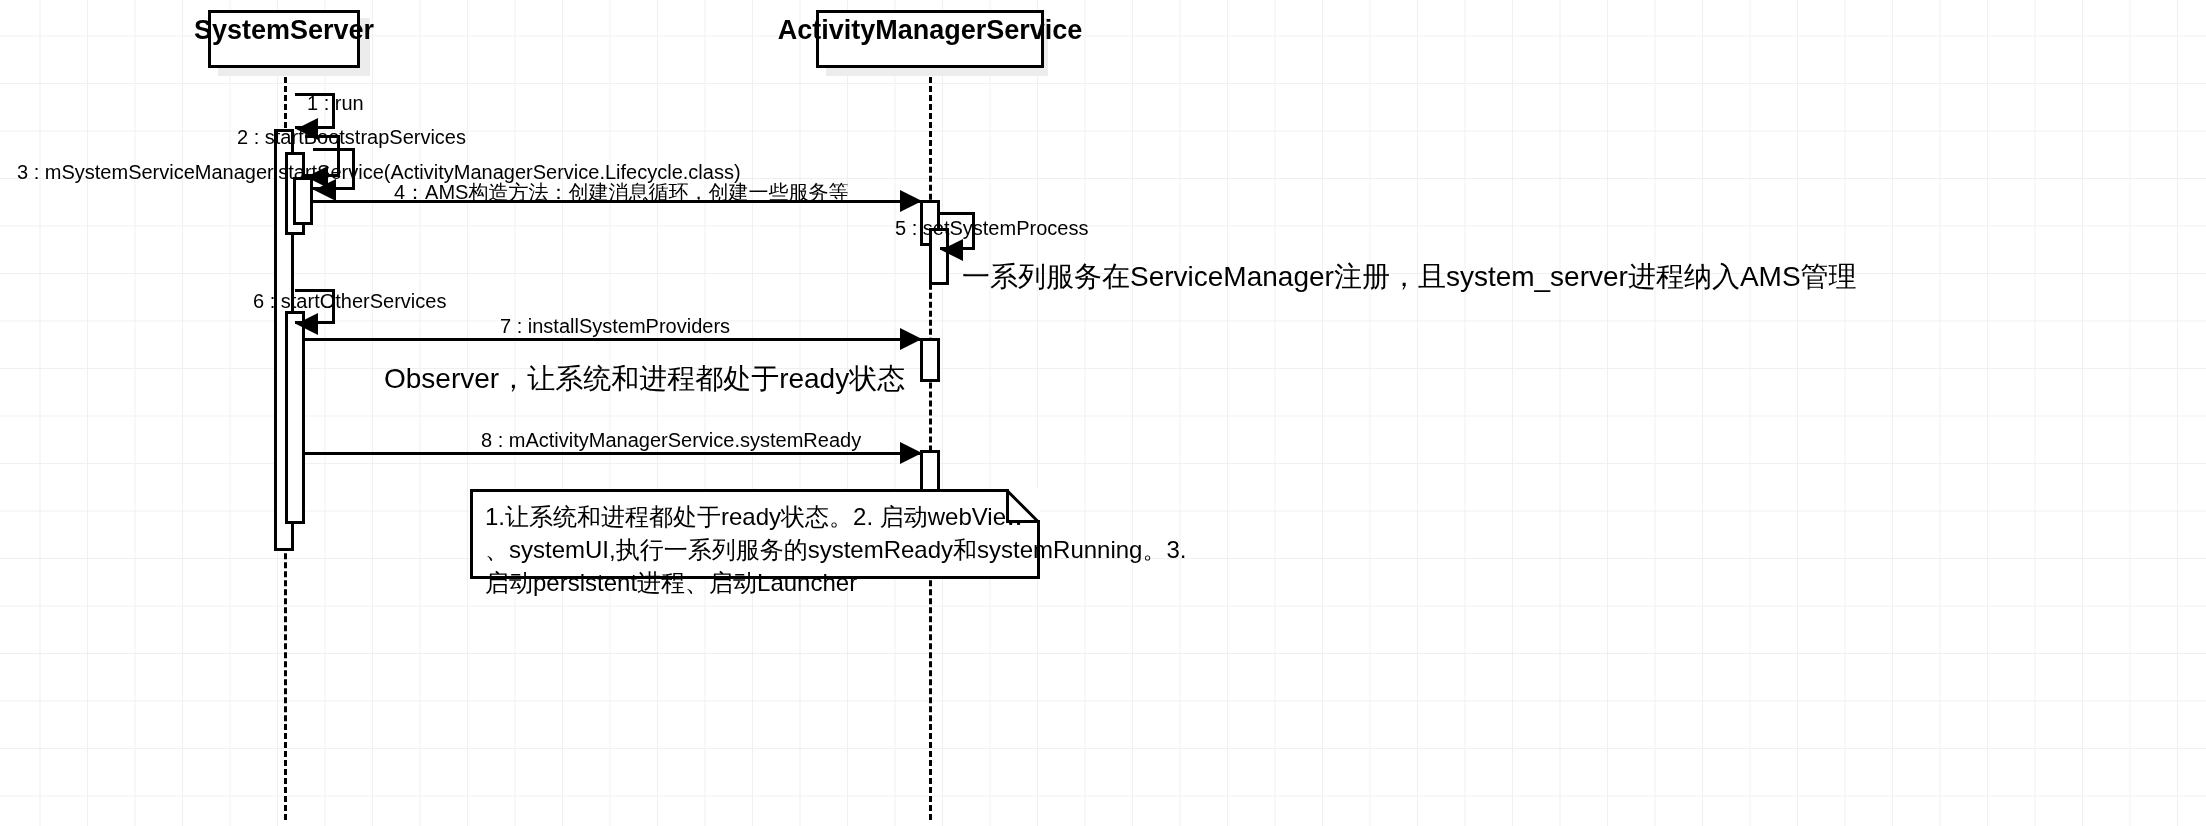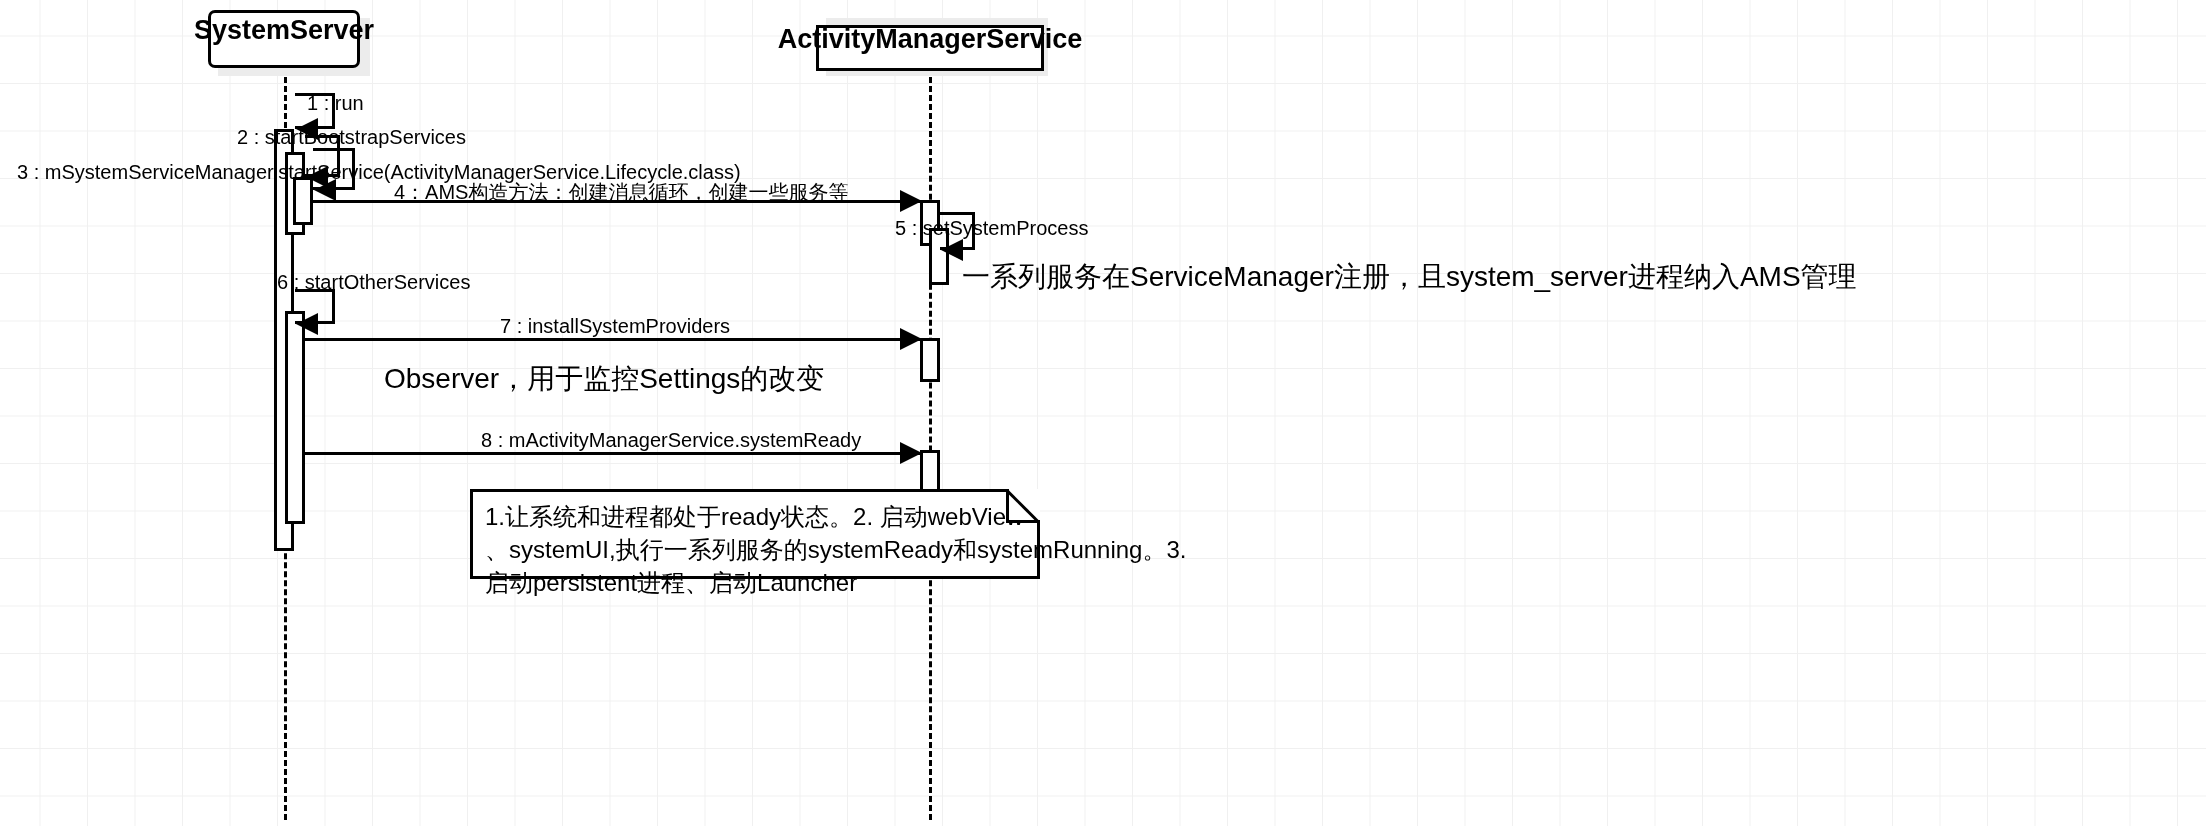--- a/index.html
+++ b/index.html
@@ -166,24 +166,24 @@
 <body>
 
 <div id="canvas">
 
   <div class="pshadow" style="left:218px; top:18px; width:152px; height:58px;"></div>
   <div class="pshadow" style="left:826px; top:18px; width:222px; height:58px;"></div>
 
   <div class="lifeline" style="left:284px; top:68px; height:752px;"></div>
   <div class="lifeline" style="left:929px; top:68px; height:752px;"></div>
 
-  <div class="participant" style="left:208px; top:10px; width:152px; height:58px;border-radius:7px;">
+  <div class="participant" style="left:208px; top:10px; width:152px; height:58px;">
     <span class="pname">SystemServer</span>
   </div>
-  <div class="participant" style="left:816px; top:10px; width:228px; height:46px;margin-top:15px;">
+  <div class="participant" style="left:816px; top:10px; width:228px; height:58px;">
     <span class="pname">ActivityManagerService</span>
   </div>
 
   <div class="activation" style="left:274px; top:129px; width:20px; height:422px;"></div>
 
   <div class="activation" style="left:285px; top:152px; width:20px; height:83px;"></div>
 
   <div class="activation" style="left:293px; top:177px; width:20px; height:48px;"></div>
 
   <div class="activation" style="left:285px; top:311px; width:20px; height:213px;"></div>
@@ -213,28 +213,28 @@
   <div class="label" style="left:394px; top:182px;">4：AMS构造方法：创建消息循环，创建一些服务等</div>
 
   <div class="selfloop" style="left:940px; top:212px; width:35px; height:38px;"></div>
   <div class="arrowhead left" style="left:941px; top:239px;"></div>
   <div class="label" style="left:895px; top:218px;text-align:right;">5 : setSystemProcess</div>
 
   <div class="plaintext" style="left:962px; top:258px;">一系列服务在ServiceManager注册，且system_server进程纳入AMS管理</div>
 
   <div class="selfloop" style="left:295px; top:289px; width:40px; height:35px;"></div>
   <div class="arrowhead left" style="left:296px; top:313px;"></div>
-  <div class="label" style="left:253px; top:272px;margin-left:24px;">6 : startOtherServices</div>
+  <div class="label" style="left:253px; top:291px;">6 : startOtherServices</div>
 
   <div class="msgline" style="left:305px; top:338px; width:617px;"></div>
   <div class="arrowhead right" style="left:900px; top:328px;"></div>
   <div class="label" style="left:500px; top:316px;">7 : installSystemProviders</div>
 
   <div class="plaintext" style="left:384px; top:360px;">
-    <span class="tline">Observer，用于监控Settings的改变</span>
+    <span class="tline">Observer，让系统和进程都处于ready状态</span>
   </div>
 
   <div class="msgline" style="left:305px; top:452px; width:617px;"></div>
   <div class="arrowhead right" style="left:900px; top:442px;"></div>
   <div class="label" style="left:481px; top:430px;">8 : mActivityManagerService.systemReady</div>
 
   <div class="note" style="left:470px; top:489px; width:570px; height:90px;">
     <div class="foldcover"></div>
     <div class="foldline"></div>
     <span class="noteline">1.让系统和进程都处于ready状态。2. 启动webView</span>

